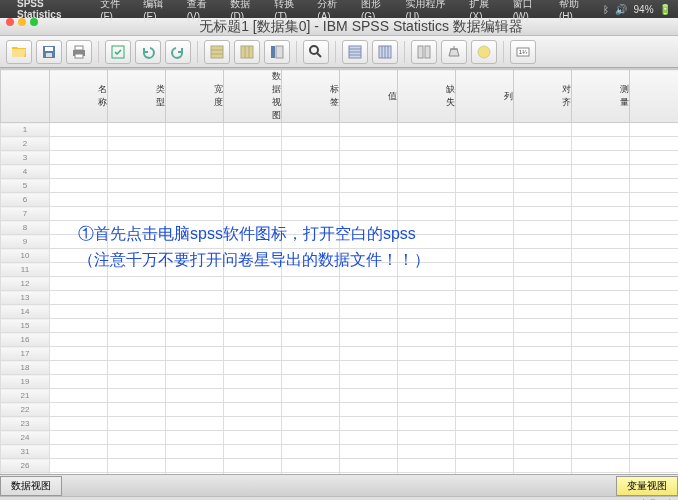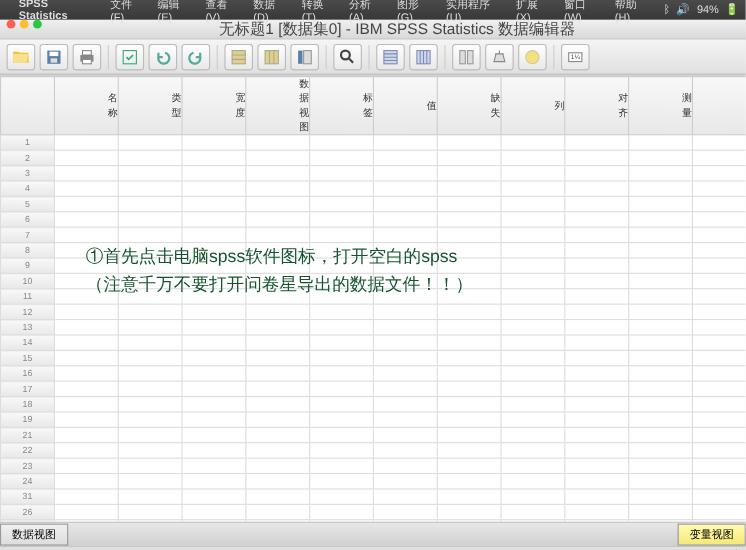--- a/index.html
+++ b/index.html
@@ -15,21 +15,21 @@
 .title .txt { margin: 0 auto; }
 .toolbar { background: linear-gradient(#f5f5f5, #e0e0e0); height: 32px; display: flex; align-items: center; padding: 2px 6px; gap: 4px; border-bottom: 1px solid #aaa; }
 .tbtn { width: 26px; height: 24px; border: 1px solid #bbb; border-radius: 3px; background: linear-gradient(#fff, #e8e8e8); display: flex; align-items: center; justify-content: center; cursor: pointer; }
 .tbtn svg { width: 16px; height: 16px; }
 .sep { width: 1px; height: 22px; background: #ccc; margin: 0 2px; }
 .grid-wrap { background: #fff; height: 406px; overflow: hidden; border-top: 1px solid #ccc; position: relative; }
 .grid { border-collapse: collapse; width: 100%; }
 .grid th { background: linear-gradient(#f8f8f8, #e8e8e8); border: 1px solid #ccc; font-size: 9px; font-weight: normal; color: #333; height: 15px; text-align: center; padding-left: 48px; }
 .grid td { border: 1px solid #ddd; height: 14px; background: #fff; }
 .grid .rh { background: linear-gradient(#f8f8f8, #e8e8e8); width: 22px; text-align: center; font-size: 8px; color: #888; }
-.annot { position: absolute; top: 152px; left: 78px; color: #14532d; font-size: 16px; line-height: 26px; pointer-events: none; }
+.annot { position: absolute; top: 152px; left: 78px; color: #1d4ed8; font-size: 16px; line-height: 26px; pointer-events: none; }
 .tabs { background: linear-gradient(#e8e8e8, #d0d0d0); height: 22px; display: flex; align-items: center; justify-content: space-between; gap: 2px; border-top: 1px solid #aaa; }
 .tab { padding: 2px 10px; font-size: 10px; border: 1px solid #999; background: linear-gradient(#f0f0f0,#ddd); cursor: pointer; }
 .tab.active { background: linear-gradient(#fffcb0,#f5e878); }
 .status { background: #e0e0e0; height: 16px; display: flex; align-items: center; justify-content: flex-end; padding: 0 4px; font-size: 9px; color: #444; border-top: 1px solid #bbb; }
 </style>
 </head>
 <body>
 
 <div class="menubar">
   <span class="apple"></span>

